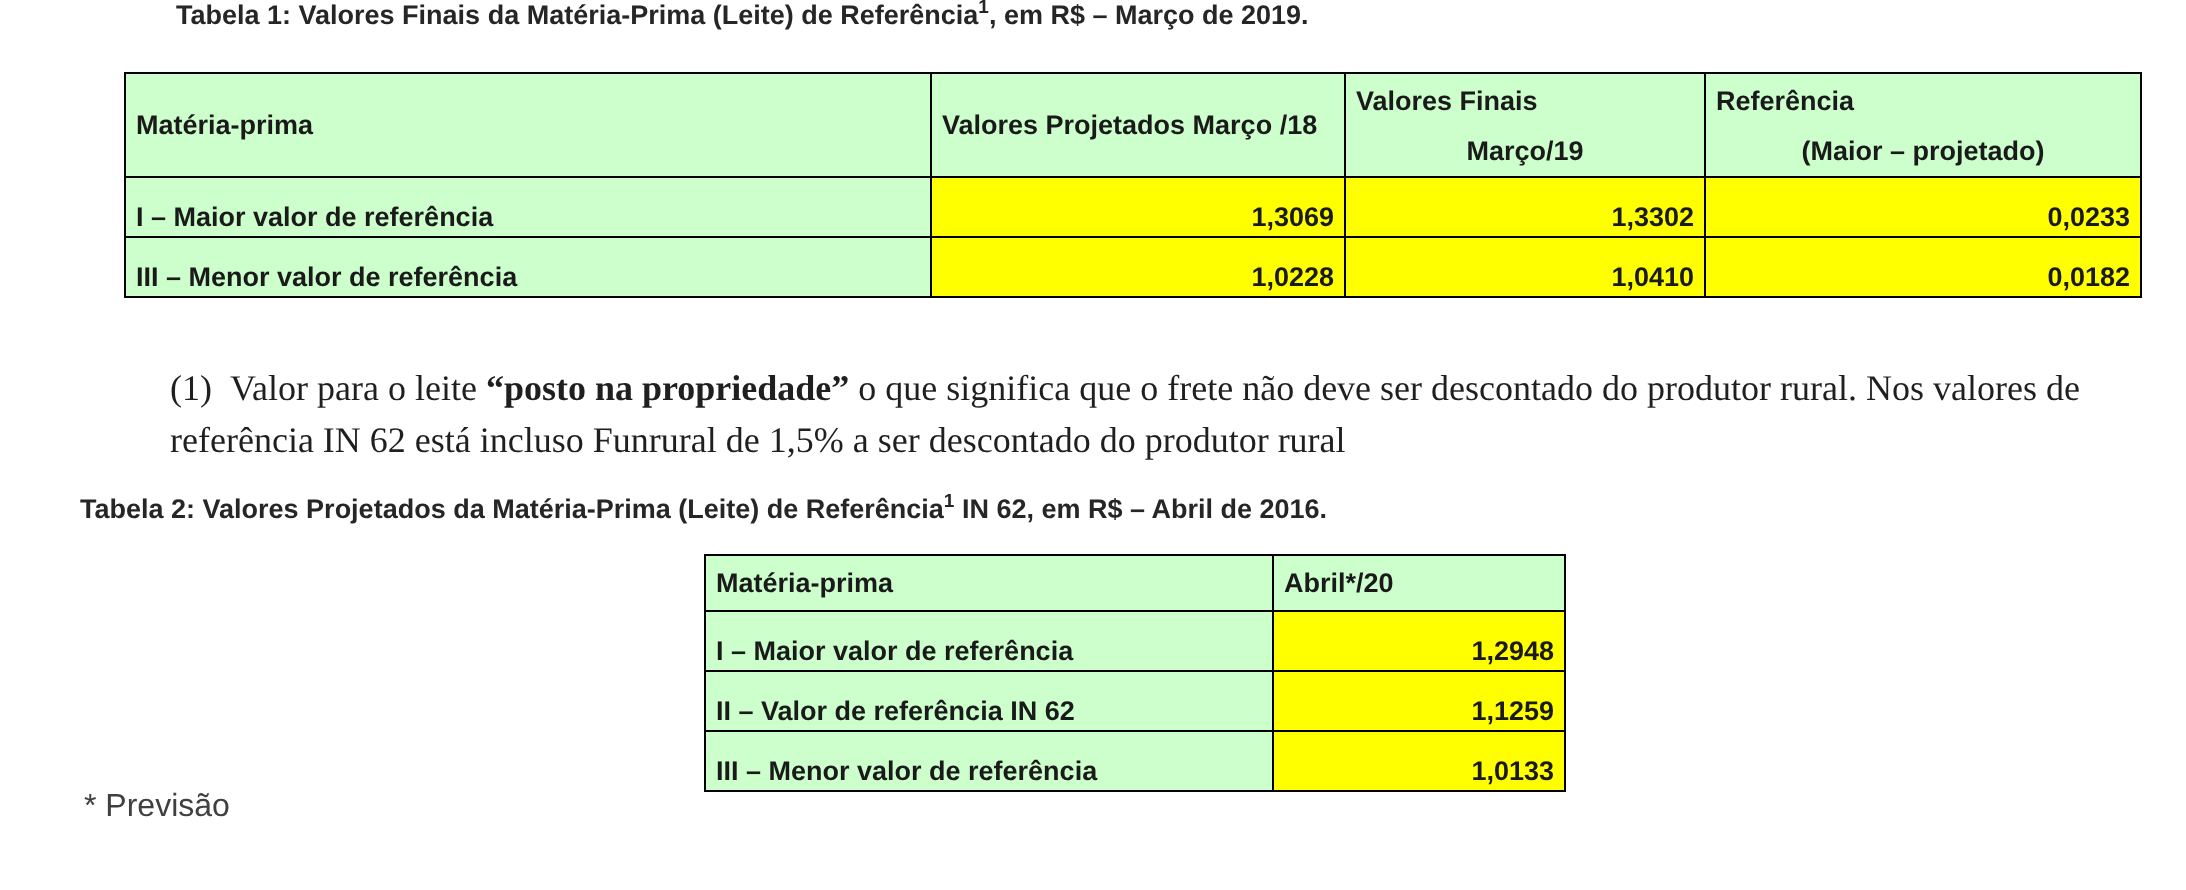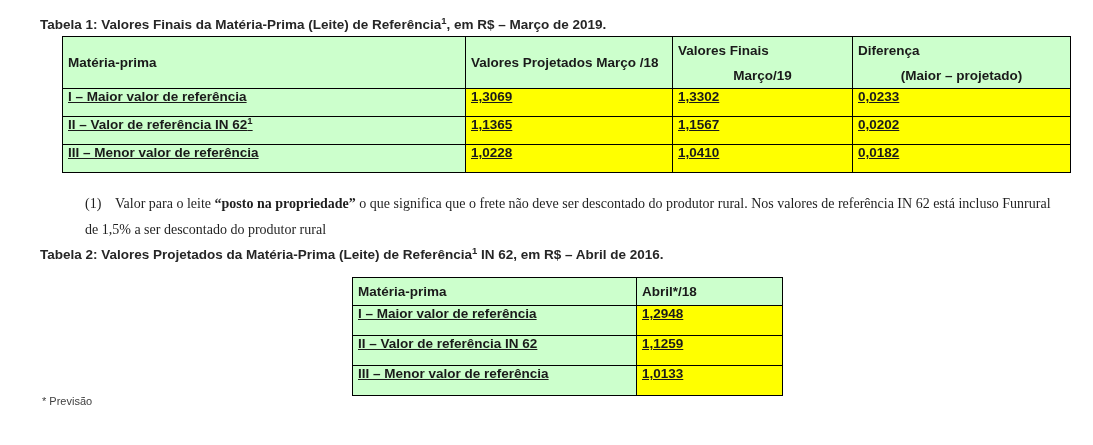--- a/index.html
+++ b/index.html
@@ -19,21 +19,21 @@
     overflow: hidden;
   }
   .doc-title {
     position: absolute;
     left: 40px;
     font-size: 13.5px;
     font-weight: bold;
     color: #262626;
     white-space: nowrap;
   }
-  #title1 { top: 17px; }
+  #title1 { top: 0; margin-left: 48px; }
   #title2 { top: 247px; }
   .doc-title sup, td sup { font-size: 9.5px; line-height: 0; }
 
   table {
     border-collapse: collapse;
     table-layout: fixed;
     position: absolute;
   }
   #table1 { left: 62px; top: 36px; width: 1008px; }
   #table2 { left: 352px; top: 277px; width: 430px; }
@@ -41,46 +41,46 @@
   th, td {
     border: 1px solid var(--border);
     font-size: 13.5px;
     font-weight: bold;
     text-align: left;
     padding: 2px 5px;
     color: var(--text);
     overflow: hidden;
   }
   th { background: var(--cell-green); vertical-align: middle; }
-  td { vertical-align: top; padding-top: 0; text-decoration: underline; }
+  td { vertical-align: top; padding-top: 12px; }
   td.g { background: var(--cell-green); }
-  td.y { background: var(--cell-yellow); }
+  td.y { background: var(--cell-yellow); text-align: right; }
 
   #table1 thead tr { height: 52px; }
   #table1 tbody tr { height: 28px; }
   #table2 thead tr { height: 28px; }
   #table2 tbody tr { height: 30px; }
   .hline2 { margin-top: 10px; text-align: center; }
 
   .footnote {
     position: absolute;
-    left: 85px; top: 191px;
+    left: 85px; top: 181px;
     width: 967px;
     font-family: "Liberation Serif", serif;
-    font-size: 14px;
+    font-size: 18px;
     line-height: 26px;
     color: #1f1f1f;
   }
   .fn-marker { display: inline-block; min-width: 30px; }
   .fn-bold { font-weight: bold; }
 
   .footer-note {
     position: absolute;
     left: 42px; top: 395px;
-    font-size: 11px;
+    font-size: 16px;
     color: #404040;
   }
 </style>
 </head>
 <body>
 
 <div id="title1" class="doc-title"><span>Tabela 1: Valores Finais da Matéria-Prima (Leite) de Referência</span><sup>1</sup><span>, em R$ – Março de 2019.</span></div>
 
 <table id="table1">
   <colgroup>
@@ -95,37 +95,31 @@
           <div>Matéria-prima</div>
         </th>
       <th>
           <div>Valores Projetados Março /18</div>
         </th>
       <th>
           <div>Valores Finais</div>
           <div class="hline2">Março/19</div>
         </th>
       <th>
-          <div>Diferença</div>
+          <div>Referência</div>
           <div class="hline2">(Maior – projetado)</div>
         </th>
     </tr>
   </thead>
   <tbody>
     <tr>
       <td class="g"><span>I – Maior valor de referência</span></td>
       <td class="y">1,3069</td>
       <td class="y">1,3302</td>
       <td class="y">0,0233</td>
-    </tr>
-    <tr>
-      <td class="g"><span>II – Valor de referência IN 62</span><sup>1</sup></td>
-      <td class="y">1,1365</td>
-      <td class="y">1,1567</td>
-      <td class="y">0,0202</td>
     </tr>
     <tr>
       <td class="g"><span>III – Menor valor de referência</span></td>
       <td class="y">1,0228</td>
       <td class="y">1,0410</td>
       <td class="y">0,0182</td>
     </tr>
   </tbody>
 </table>
 
@@ -137,21 +131,21 @@
   <colgroup>
     <col style="width:284px">
       <col style="width:146px">
   </colgroup>
   <thead>
     <tr>
       <th>
           <div>Matéria-prima</div>
         </th>
       <th>
-          <div>Abril*/18</div>
+          <div>Abril*/20</div>
         </th>
     </tr>
   </thead>
   <tbody>
     <tr>
       <td class="g"><span>I – Maior valor de referência</span></td>
       <td class="y">1,2948</td>
     </tr>
     <tr>
       <td class="g"><span>II – Valor de referência IN 62</span></td>

